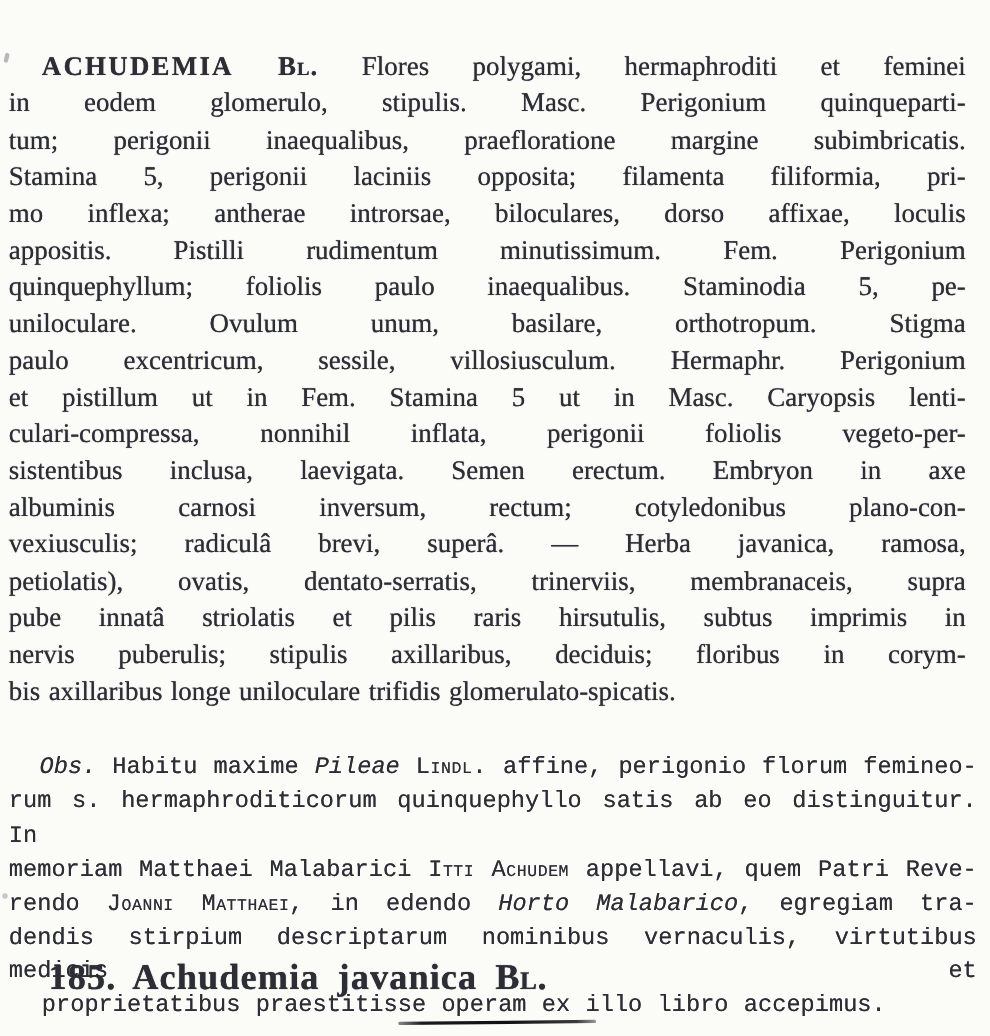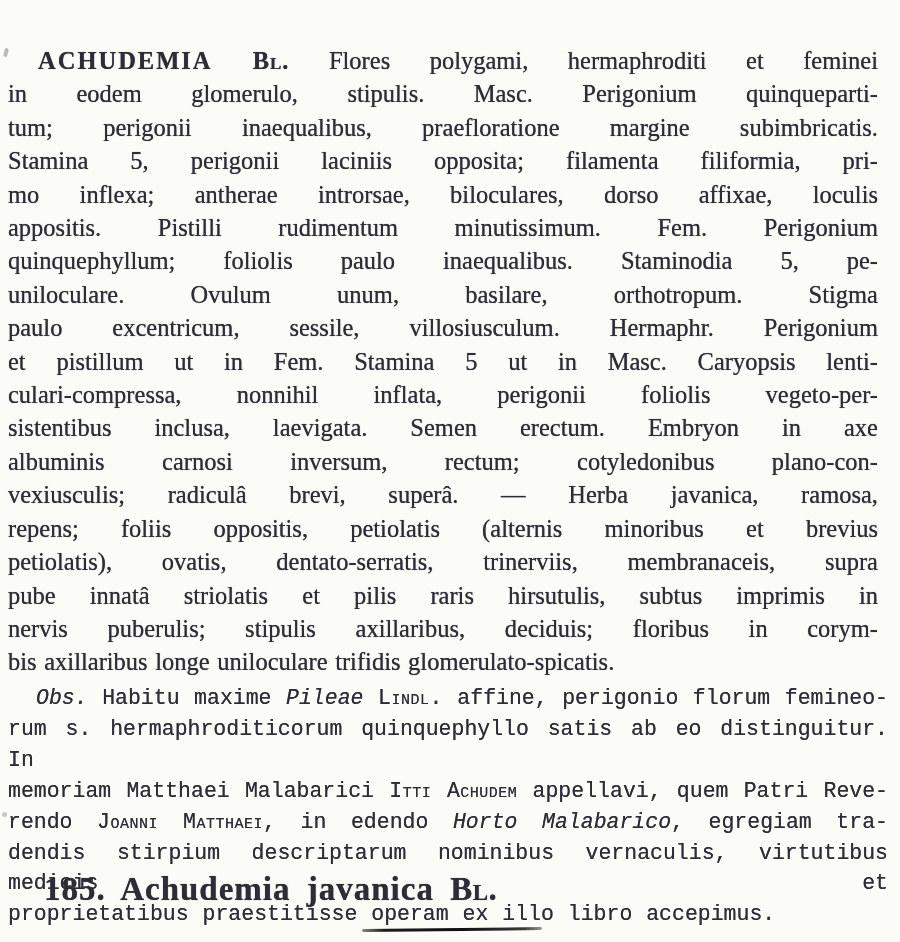--- a/index.html
+++ b/index.html
@@ -75,20 +75,21 @@
     text-align-last: justify;
     -moz-text-align-last: justify;
     word-spacing: 1px;
     text-shadow: 0 0 0.6px rgba(40,40,52,0.8);
   }
   .o-line.first {
     padding-left: 28px;
   }
   .o-line.last {
     text-align-last: left;
+    margin-left: 30px;
     -moz-text-align-last: left;
   }
   
   .species-heading {
     position: absolute;
     top: 872px;
     left: 44px;
     font-size: 33px;
     line-height: 34px;
     font-weight: bold;
@@ -147,21 +148,20 @@
     <div class="t-line">mo inflexa; antherae introrsae, biloculares, dorso affixae, loculis</div>
     <div class="t-line">appositis. Pistilli rudimentum minutissimum. Fem. Perigonium</div>
     <div class="t-line">quinquephyllum; foliolis paulo inaequalibus. Staminodia 5, pe-</div>
     <div class="t-line">uniloculare. Ovulum unum, basilare, orthotropum. Stigma</div>
     <div class="t-line">paulo excentricum, sessile, villosiusculum. Hermaphr. Perigonium</div>
     <div class="t-line">et pistillum ut in Fem. Stamina 5 ut in Masc. Caryopsis lenti-</div>
     <div class="t-line">culari-compressa, nonnihil inflata, perigonii foliolis vegeto-per-</div>
     <div class="t-line">sistentibus inclusa, laevigata. Semen erectum. Embryon in axe</div>
     <div class="t-line">albuminis carnosi inversum, rectum; cotyledonibus plano-con-</div>
     <div class="t-line">vexiusculis; radiculâ brevi, superâ. — Herba javanica, ramosa,</div>
-    <div class="t-line">repens; foliis oppositis, petiolatis (alternis minoribus et brevius</div>
     <div class="t-line">petiolatis), ovatis, dentato-serratis, trinerviis, membranaceis, supra</div>
     <div class="t-line">pube innatâ striolatis et pilis raris hirsutulis, subtus imprimis in</div>
     <div class="t-line">nervis puberulis; stipulis axillaribus, deciduis; floribus in corym-</div>
     <div class="t-line last">bis axillaribus longe uniloculare trifidis glomerulato-spicatis.</div>
   </div>
 
   <div class="obs-block">
     <div class="o-line first"><span class="it">Obs.</span><span>  Habitu maxime </span><span class="it">Pileae</span><span> </span><span class="sc">Lindl.</span><span> affine, perigonio florum femineo-</span></div>
     <div class="o-line">rum s. hermaphroditicorum quinquephyllo satis ab eo distinguitur. In</div>
     <div class="o-line"><span>memoriam Matthaei Malabarici </span><span class="sc">Itti Achudem</span><span> appellavi, quem Patri Reve-</span></div>

